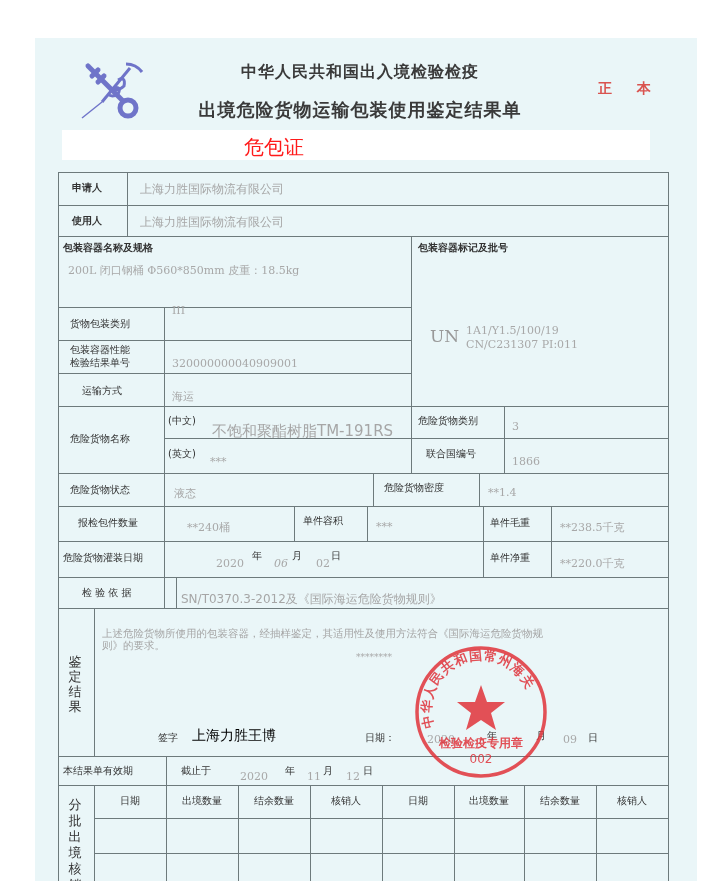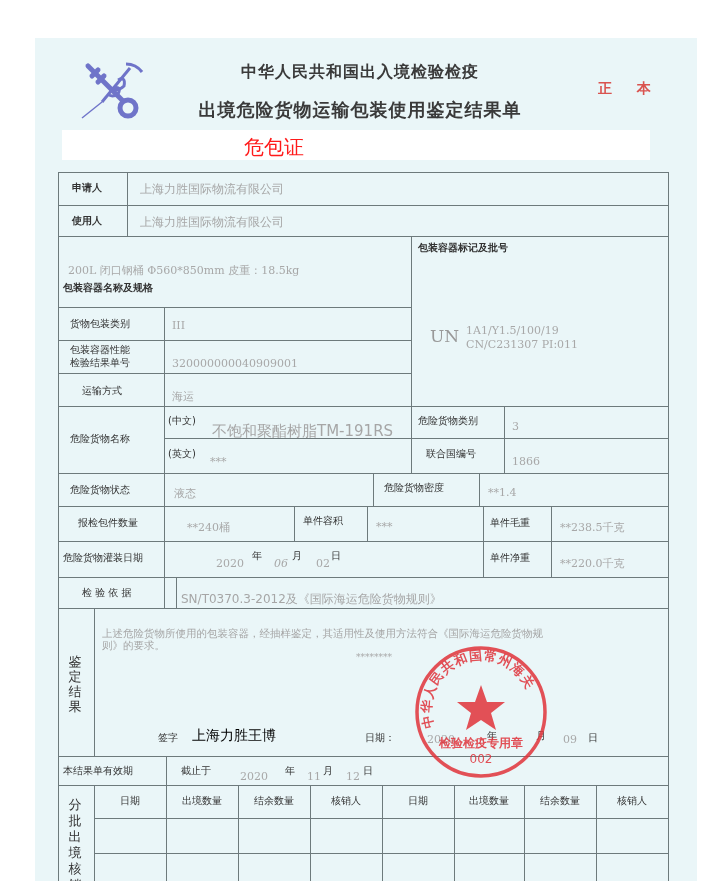--- a/index.html
+++ b/index.html
@@ -116,30 +116,30 @@
   <div class="v" style="left:524px;top:785px;height:96px;"></div>
   <div class="v" style="left:596px;top:785px;height:96px;"></div>
 </div>
 
 <div class="lbl lblb" style="left:72px;top:181px;">申请人</div>
 <div class="val valsans" style="left:140px;top:181px;">上海力胜国际物流有限公司</div>
 
 <div class="lbl lblb" style="left:72px;top:214px;">使用人</div>
 <div class="val valsans" style="left:140px;top:214px;">上海力胜国际物流有限公司</div>
 
-<div class="lbl lblb" style="left:63px;top:241px;margin-top:40px;">包装容器名称及规格</div>
+<div class="lbl lblb" style="left:63px;top:241px;">包装容器名称及规格</div>
 <div class="val" style="left:68px;top:263px;">200L 闭口钢桶 Φ560*850mm 皮重：18.5kg</div>
 
 <div class="lbl lblb" style="left:418px;top:241px;">包装容器标记及批号</div>
 <div class="val" style="left:430px;top:326px;font-size:17px;color:#999;">UN</div>
 <div class="val" style="left:466px;top:324px;">1A1/Y1.5/100/19</div>
 <div class="val" style="left:466px;top:338px;">CN/C231307 PI:011</div>
 
 <div class="lbl" style="left:70px;top:317px;">货物包装类别</div>
-<div class="val" style="left:172px;top:319px;text-align:right;">III</div>
+<div class="val" style="left:172px;top:304px;text-align:right;">III</div>
 
 <div class="lbl" style="left:70px;top:343px;line-height:13px;">
   <div>包装容器性能</div>
   <div>检验结果单号</div>
 </div>
 <div class="val" style="left:172px;top:357px;">320000000040909001</div>
 
 <div class="lbl" style="left:82px;top:384px;">运输方式</div>
 <div class="val valsans" style="left:172px;top:389px;font-size:11px;">海运</div>
 

